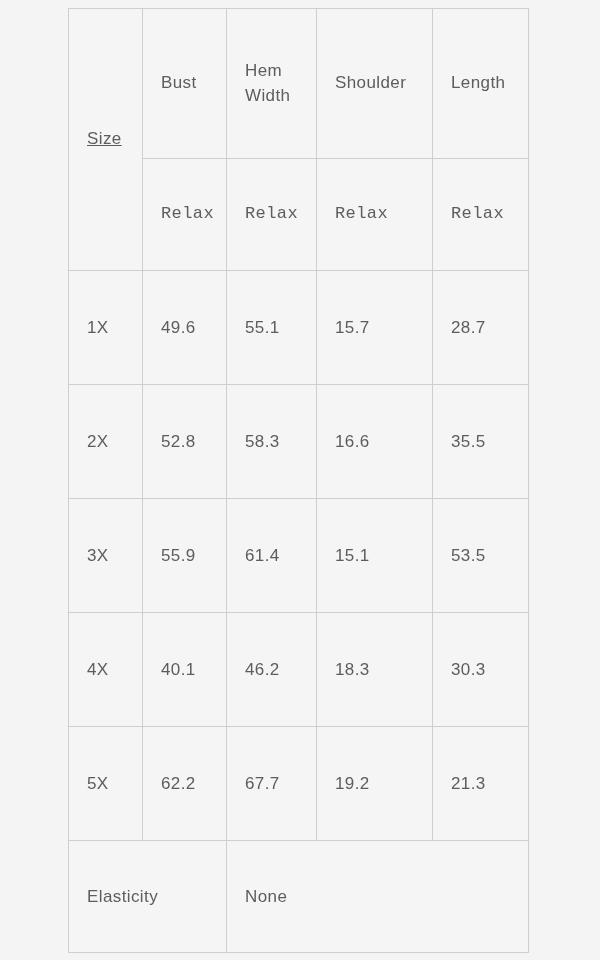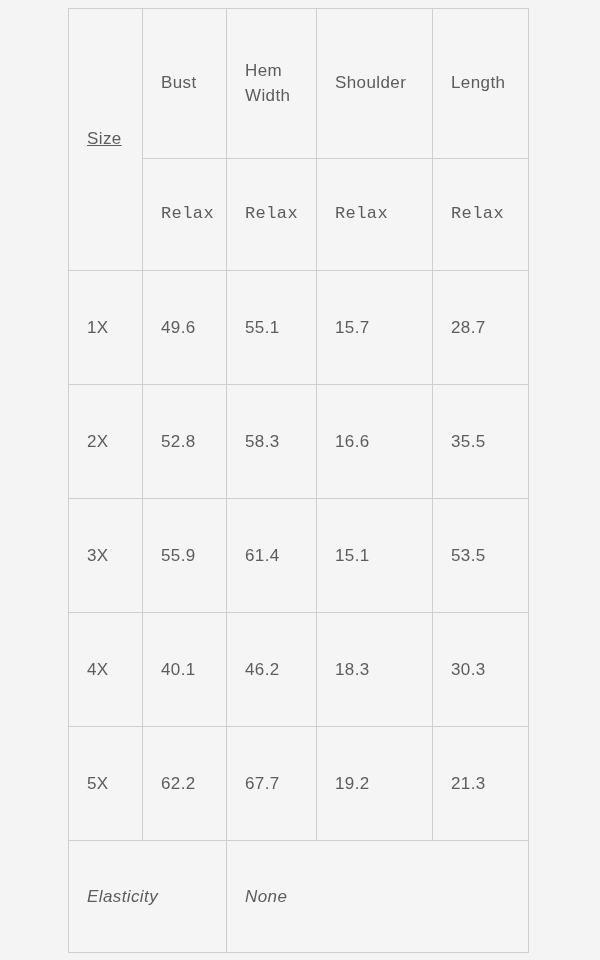--- a/index.html
+++ b/index.html
@@ -66,21 +66,20 @@
   }
 
   td.measure-cell,
   td.size-cell {
     white-space: nowrap;
   }
 
   td.elasticity-label,
   td.elasticity-value {
     vertical-align: middle;
-    font-style: italic;
   }
 </style>
 </head>
 <body>
 
 <div id="size-chart-wrap">
   <table class="size-table">
     <colgroup>
       <col class="c-size">
       <col class="c-bust">

